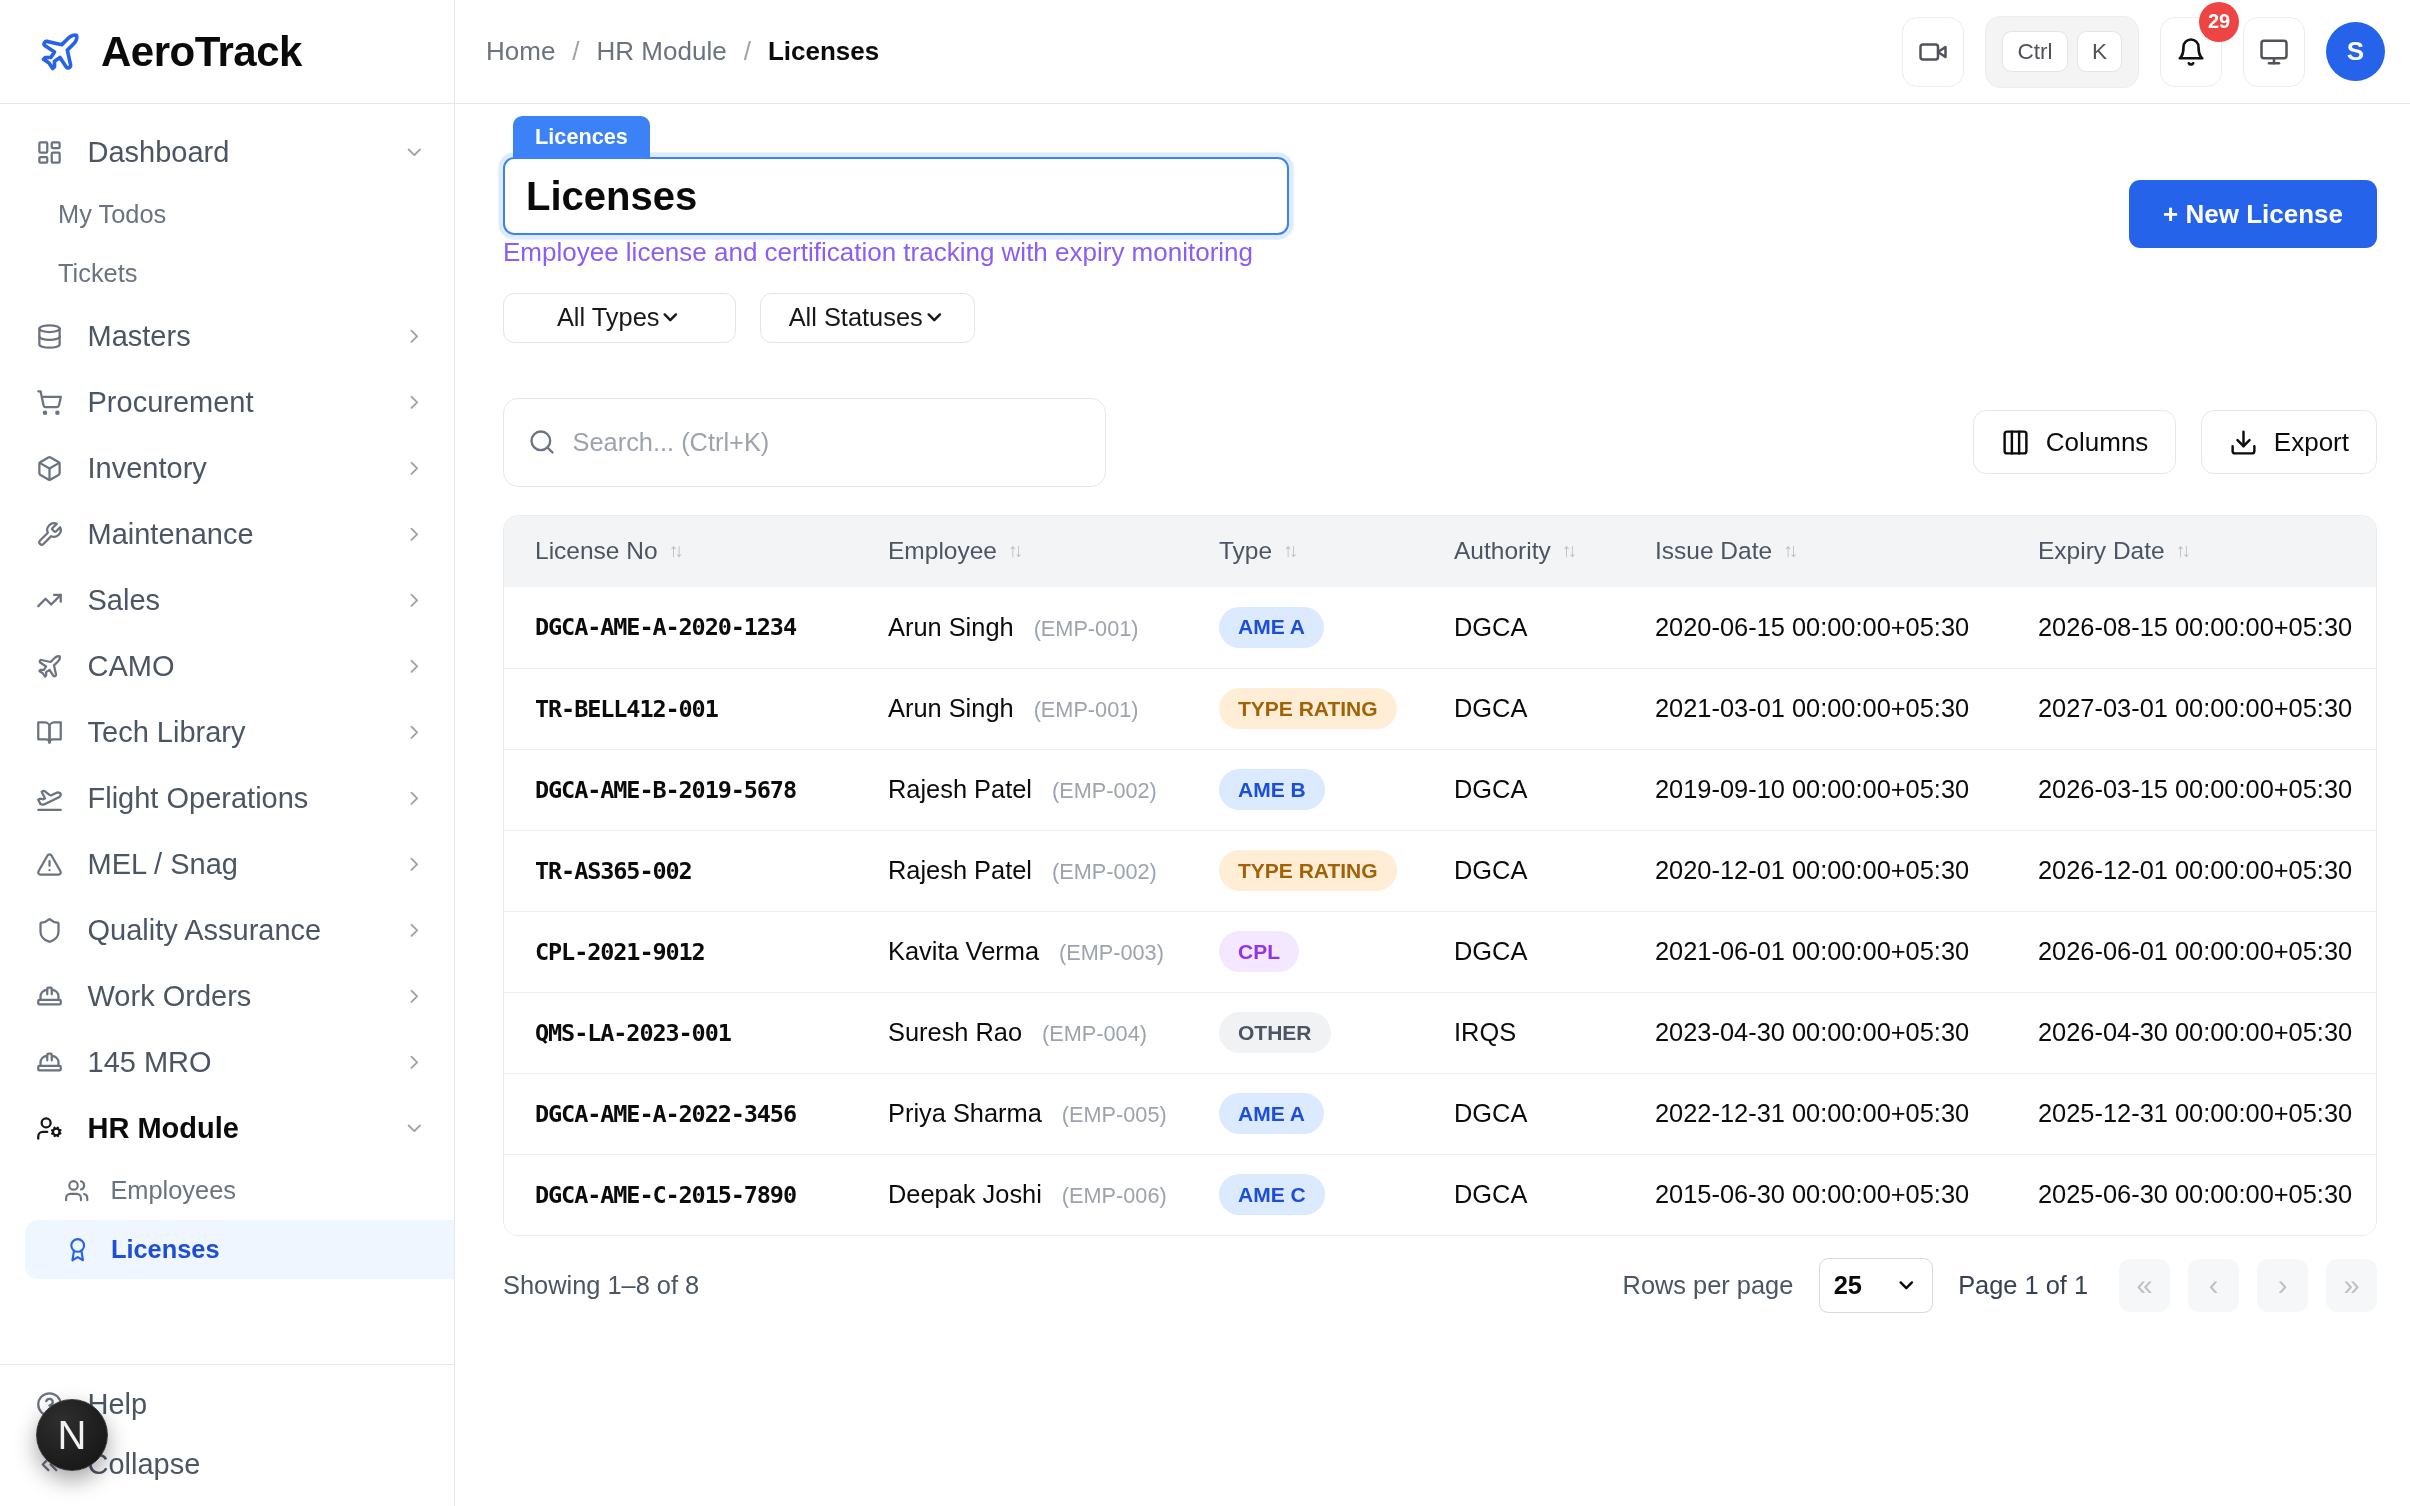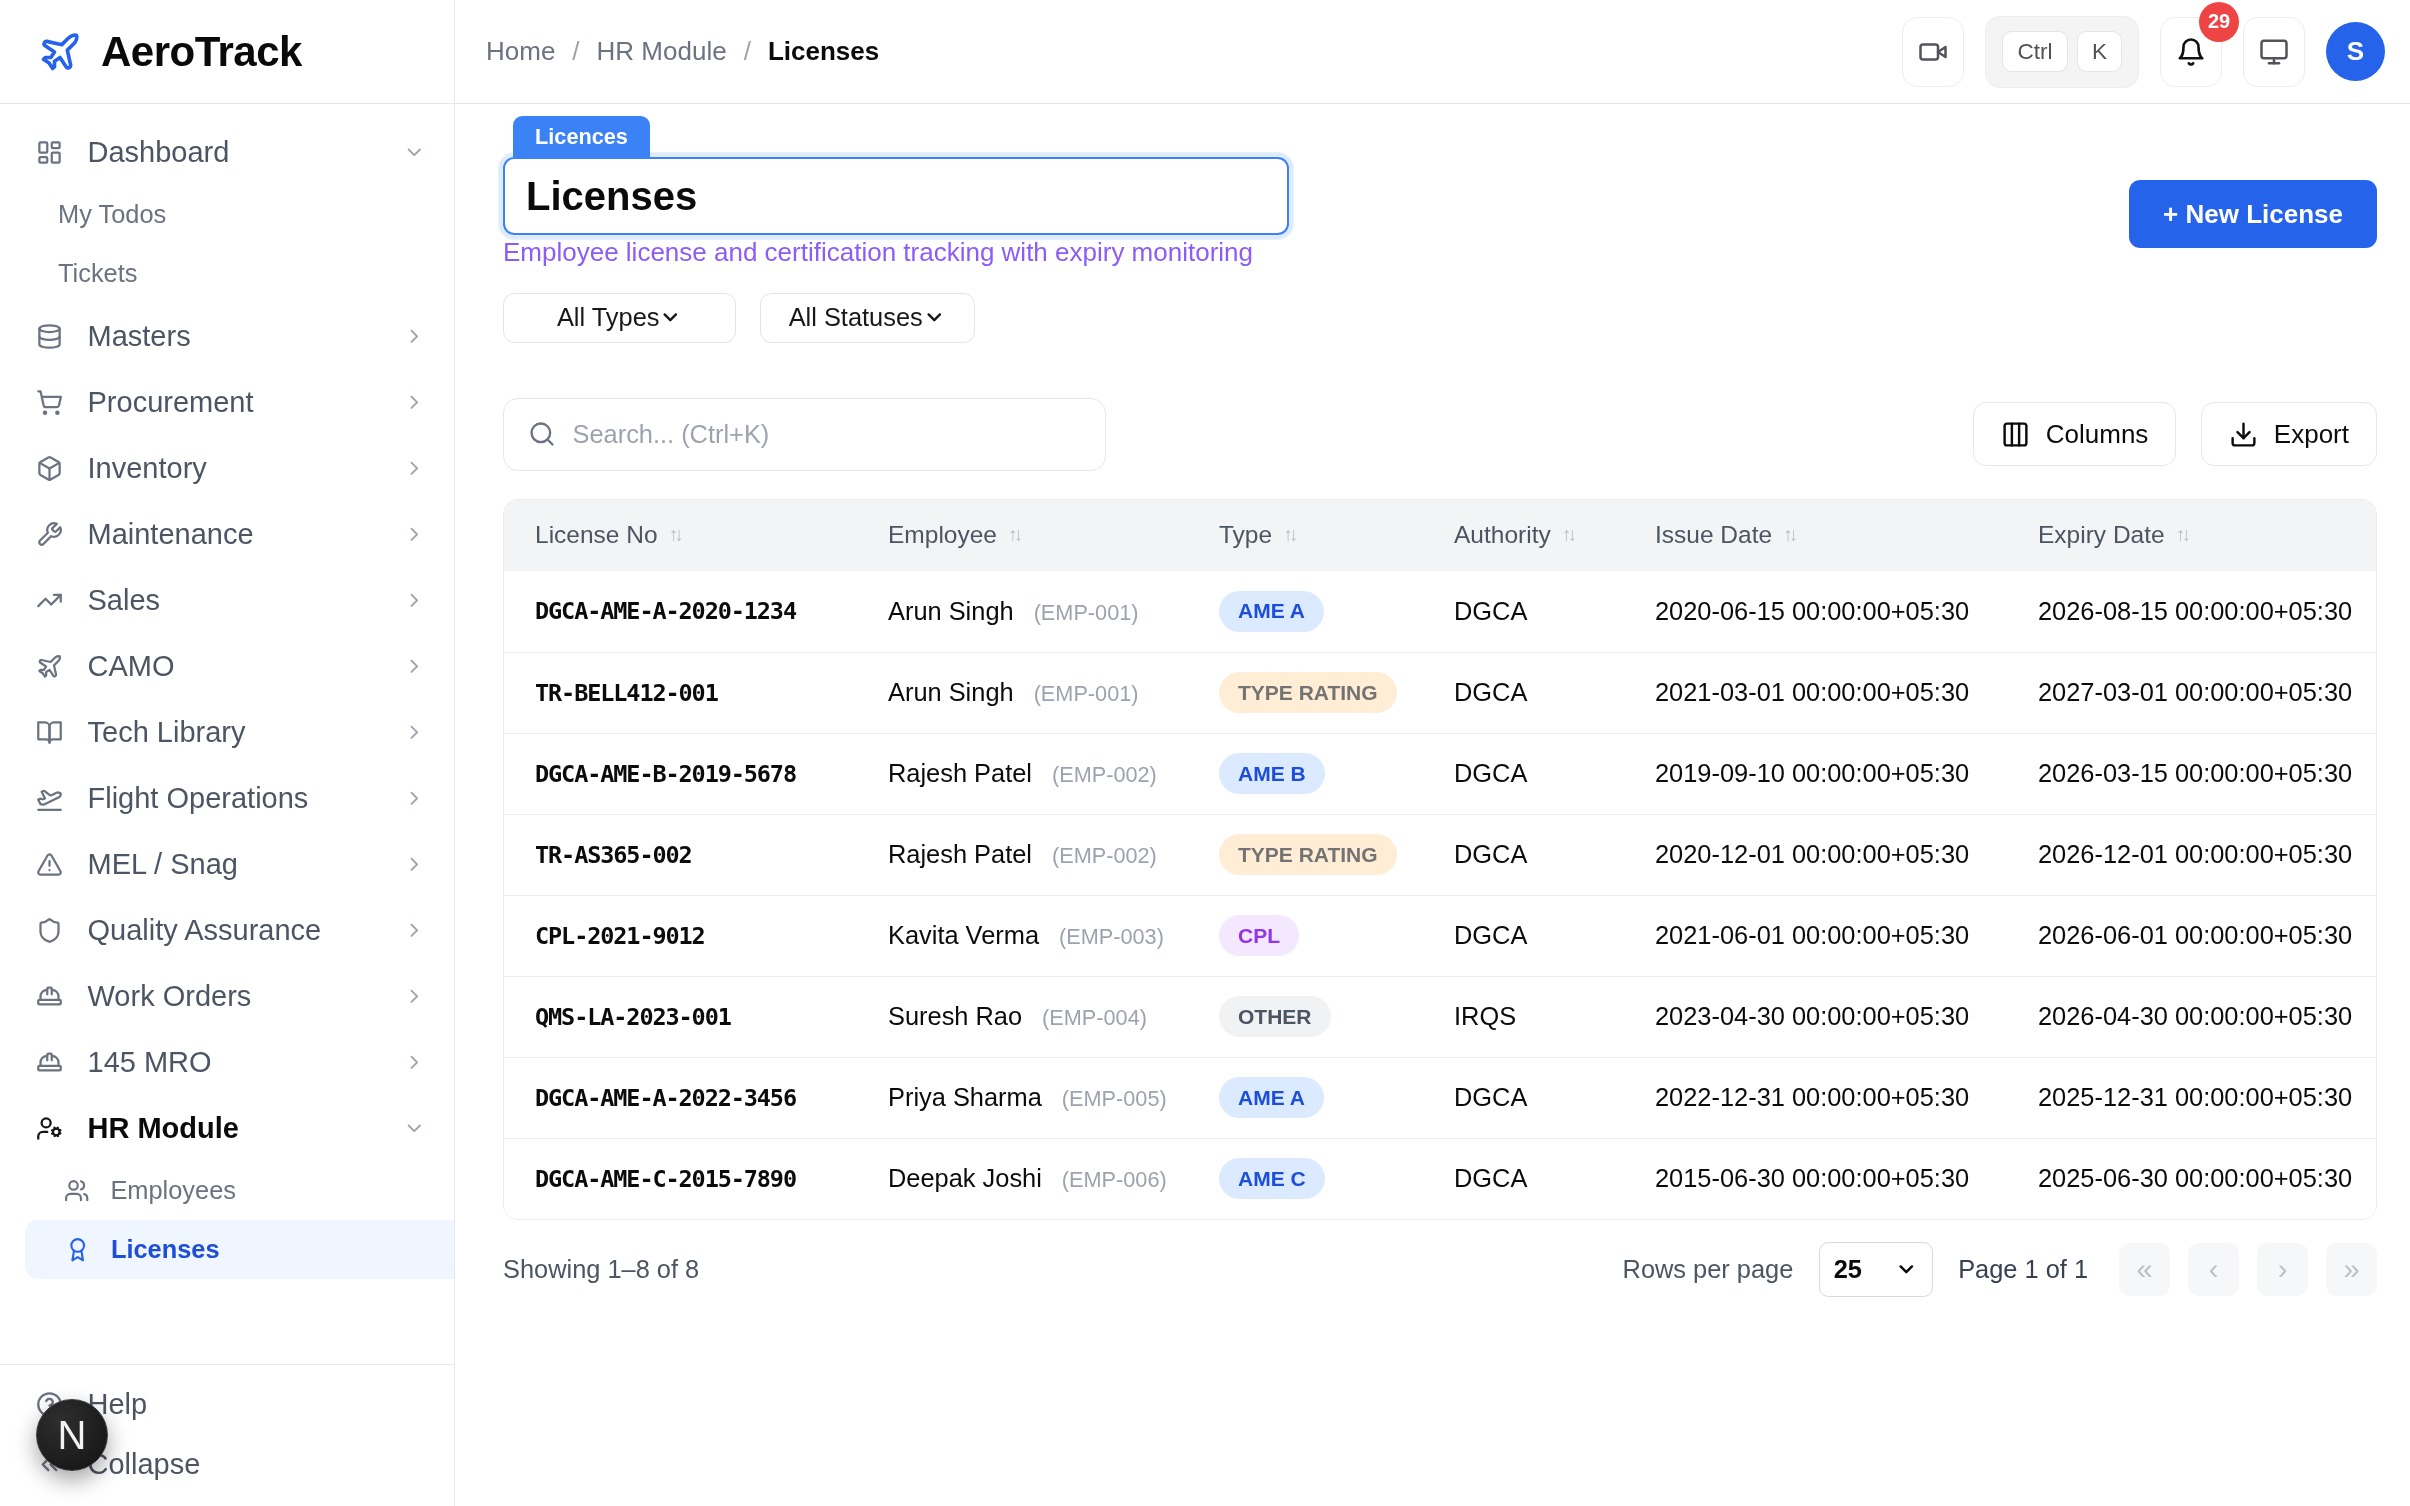--- a/index.html
+++ b/index.html
@@ -57,42 +57,42 @@
     padding:0 21px;outline:none;font-family:"Liberation Sans",sans-serif}
   .subtitle{margin-top:2px;font-size:26px;color:#8b5cf6}
   .new-btn{margin-left:auto;margin-top:64px;background:#2563eb;color:#fff;font-size:26px;font-weight:600;border:none;border-radius:11.3px;padding:0 34px;height:68px;cursor:pointer;font-family:inherit}
   .filters{display:flex;gap:23.5px;margin-top:24.5px}
   .select{height:50px;border:1.9px solid #e4e4e7;border-radius:11.3px;background:#fff;display:flex;align-items:center;justify-content:center;padding:0 21px;font-size:25.4px;font-weight:500;color:#18181b;cursor:pointer}
   .select .selchev{width:22.6px;height:22.6px;color:#18181b;display:flex}
   .select .selchev svg{width:100%;height:100%}
   .select.types{width:233px}
   .select.statuses{width:215px}
   .toolbar{display:flex;align-items:center;margin-top:55px}
-  .search-box{width:603px;height:73px;border:1.9px solid #e5e7eb;border-radius:15px;display:flex;align-items:center;gap:17px;padding:0 23.5px}
+  .search-box{width:603px;height:89px;border:1.9px solid #e5e7eb;border-radius:15px;display:flex;align-items:center;gap:17px;padding:0 23.5px}
   .search-box .sicon{width:28px;height:28px;color:#6b7280;display:flex}
   .search-box .sicon svg{width:100%;height:100%}
   .search-box input{border:none;outline:none;flex:1;font-size:25.4px;color:#111;font-family:inherit;background:transparent}
   .search-box input::placeholder{color:#9ca3af}
   .toolbar-right{margin-left:auto;display:flex;gap:24.5px}
   .tool-btn{height:64px;border:1.9px solid #e5e7eb;border-radius:13px;background:#fff;display:flex;align-items:center;gap:16px;padding:15px 27px;font-size:26px;font-weight:500;color:#0b0b0c;cursor:pointer;font-family:inherit}
   .tool-btn svg{width:29px;height:29px}
 
   
   .table{margin-top:28px;border:1.9px solid #e9ebef;border-radius:15px;overflow:hidden}
   .thead,.trow{display:grid;grid-template-columns:353px 331px 235px 201px 383px 1fr;align-items:center}
   .thead{background:#f3f4f6;height:71px}
   .th{display:flex;align-items:center;gap:11.3px;padding-left:31px;font-size:24.5px;font-weight:500;color:#4b5563;cursor:pointer}
   .sort{font-size:19px;color:#b9bfc6;letter-spacing:-3.8px;padding-right:3.8px}
   .trow{height:81px;background:#fff;border-top:1.9px solid #eceef1;cursor:pointer}
   .td{padding-left:31px;font-size:25.4px;color:#0b0b0c}
   .td-license{font-family:"DejaVu Sans Mono",monospace;font-weight:700;font-size:23.5px;letter-spacing:-1.1px}
   .emp-id{color:#9ca3af;font-size:21.7px;margin-left:20px}
   .pill{display:inline-block;border-radius:941px;padding:8.5px 19px;font-size:21px;font-weight:600;white-space:nowrap}
   .pill-blue{background:#dbeafe;color:#1d4ed8}
-  .pill-orange{background:#ffedd5;color:#737373}
+  .pill-orange{background:#ffedd5;color:#a16207}
   .pill-purple{background:#f3e8ff;color:#9333ea}
   .pill-gray{background:#f1f2f4;color:#4b5563}
 
   
   .table-footer{display:flex;align-items:center;margin-top:22.6px}
   .showing{font-size:25.4px;color:#4b5563}
   .tf-right{margin-left:auto;display:flex;align-items:center;gap:25.4px}
   .rpp-label{font-size:25.4px;color:#4b5563}
   .rpp-select{width:114px;height:55px;border:1.9px solid #d9d9de;border-radius:9.4px;background:#fff;display:flex;align-items:center;justify-content:space-between;padding:0 14px;font-size:25.4px;font-weight:600;color:#0b0b0c;cursor:pointer}
   .rpp-select .selchev{width:22.6px;height:22.6px;display:flex}

